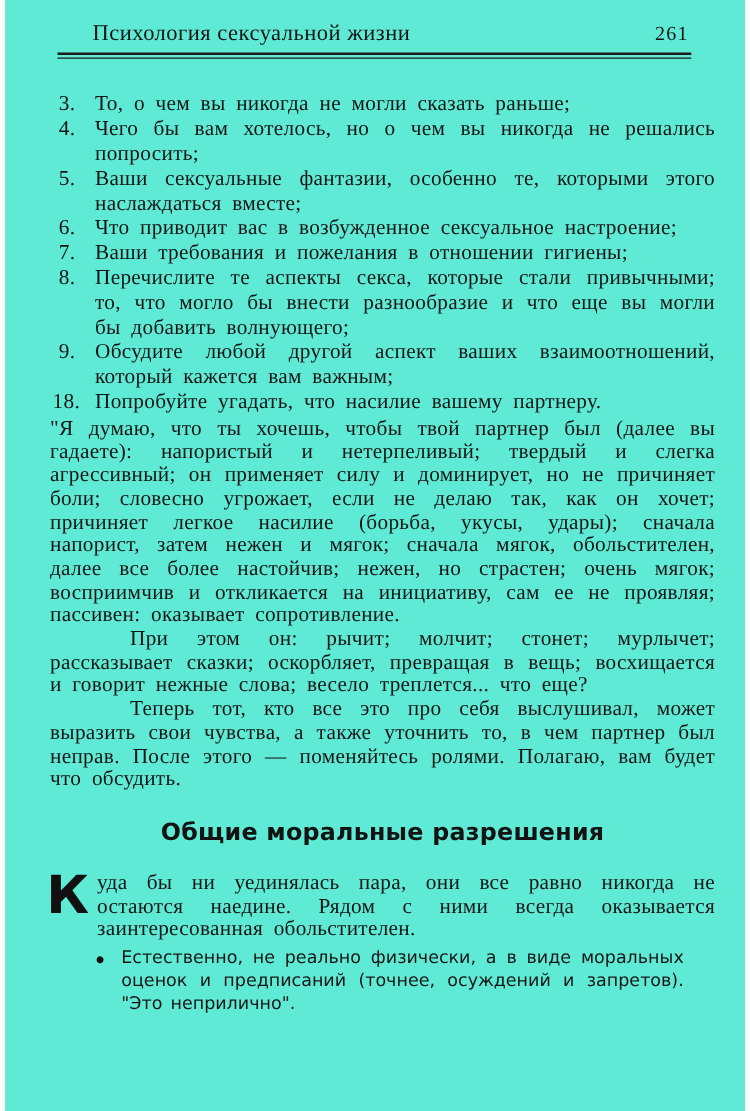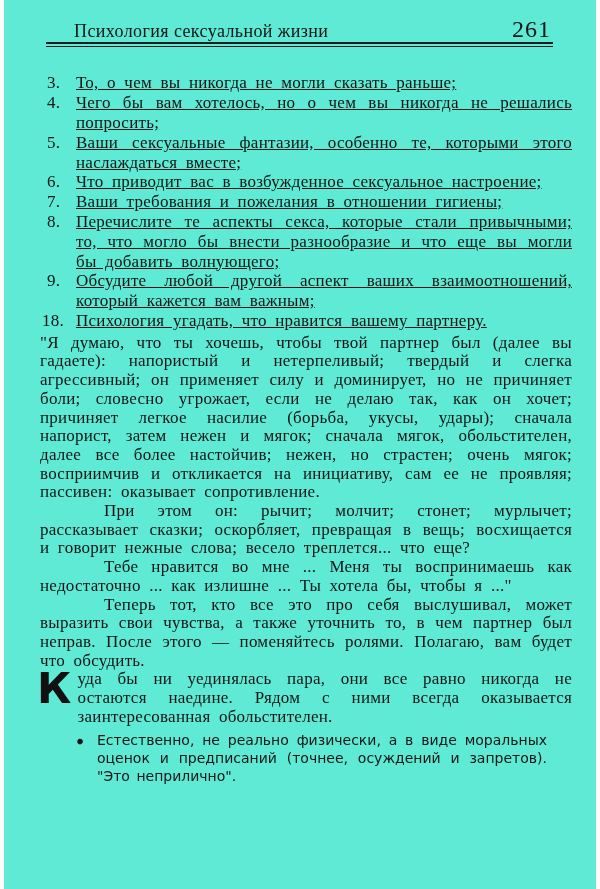--- a/index.html
+++ b/index.html
@@ -27,21 +27,21 @@
     align-items: baseline;
     height: 26px;
   }
   .head-title {
     font-size: 18px;
     letter-spacing: 0.4px;
     margin-left: 34px; 
     white-space: nowrap;
   }
   .page-number {
-    font-size: 24px;
+    font-size: 16px;
     margin-right: 21px; 
     letter-spacing: 1px;
   }
   .head-rule {
     margin-left: 6px;   
     margin-right: 19px;
     border-top: 2.6px solid #1c1c1c;
     border-bottom: 1.6px solid #1c1c1c;
     height: 2.4px;
   }
@@ -60,21 +60,20 @@
   .q-num {
     flex: 0 0 29px;
     padding-left: 7px; 
     box-sizing: content-box;
     white-space: nowrap;
   }
   .q-item.two-digit .q-num { padding-left: 2px; flex-basis: 34px; }
   .q-text {
     flex: 1 1 auto;
     text-align: justify;
-    text-decoration: underline;
   }
   
   .paras { margin-top: 3px; }
   .paras p {
     margin: 0;
     font-size: 17px;
     line-height: 18.7px;
     letter-spacing: 0.25px;
     word-spacing: 4px;
     text-align: justify;
@@ -170,31 +169,31 @@
     <div class="q-item">
       <span class="q-num">8.</span>
       <span class="q-text">Перечислите те аспекты секса, которые стали привычными; то, что могло бы внести разнообразие и что еще вы могли бы добавить волнующего;</span>
     </div>
     <div class="q-item">
       <span class="q-num">9.</span>
       <span class="q-text">Обсудите любой другой аспект ваших взаимоотношений, который кажется вам важным;</span>
     </div>
     <div class="q-item two-digit">
       <span class="q-num">18.</span>
-      <span class="q-text">Психология угадать, что нравится вашему партнеру.</span>
+      <span class="q-text">Попробуйте угадать, что насилие вашему партнеру.</span>
     </div>
   </div>
 
   <div class="paras">
     <p>"Я думаю, что ты хочешь, чтобы твой партнер был (далее вы гадаете): напористый и нетерпеливый; твердый и слегка агрессивный; он применяет силу и доминирует, но не причиняет боли; словесно угрожает, если не делаю так, как он хочет; причиняет легкое насилие (борьба, укусы, удары); сначала напорист, затем нежен и мягок; сначала мягок, обольстителен, далее все более настойчив; нежен, но страстен; очень мягок; восприимчив и откликается на инициативу, сам ее не проявляя; пассивен: оказывает сопротивление.</p>
     <p class="indent">При этом он: рычит; молчит; стонет; мурлычет; рассказывает сказки; оскорбляет, превращая в вещь; восхищается и говорит нежные слова; весело треплется... что еще?</p>
-    <p class="indent">Тебе нравится во мне ... Меня ты воспринимаешь как недостаточно ... как излишне ... Ты хотела бы, чтобы я ..."</p>
     <p class="indent">Теперь тот, кто все это про себя выслушивал, может выразить свои чувства, а также уточнить то, в чем партнер был неправ. После этого — поменяйтесь ролями. Полагаю, вам будет что обсудить.</p>
   </div>
 
+  <h2 class="section-heading">Общие моральные разрешения</h2>
 
   <p class="lead"><span class="dropcap">К</span><span>уда бы ни уединялась пара, они все равно никогда не остаются наедине. Рядом с ними всегда оказывается заинтересованная обольстителен.</span></p>
 
   <div class="note">
     <span class="note-bullet">●</span>
     <span class="note-text">Естественно, не реально физически, а в виде моральных оценок и предписаний (точнее, осуждений и запретов). "Это неприлично".</span>
   </div>
 
 </div>
 

